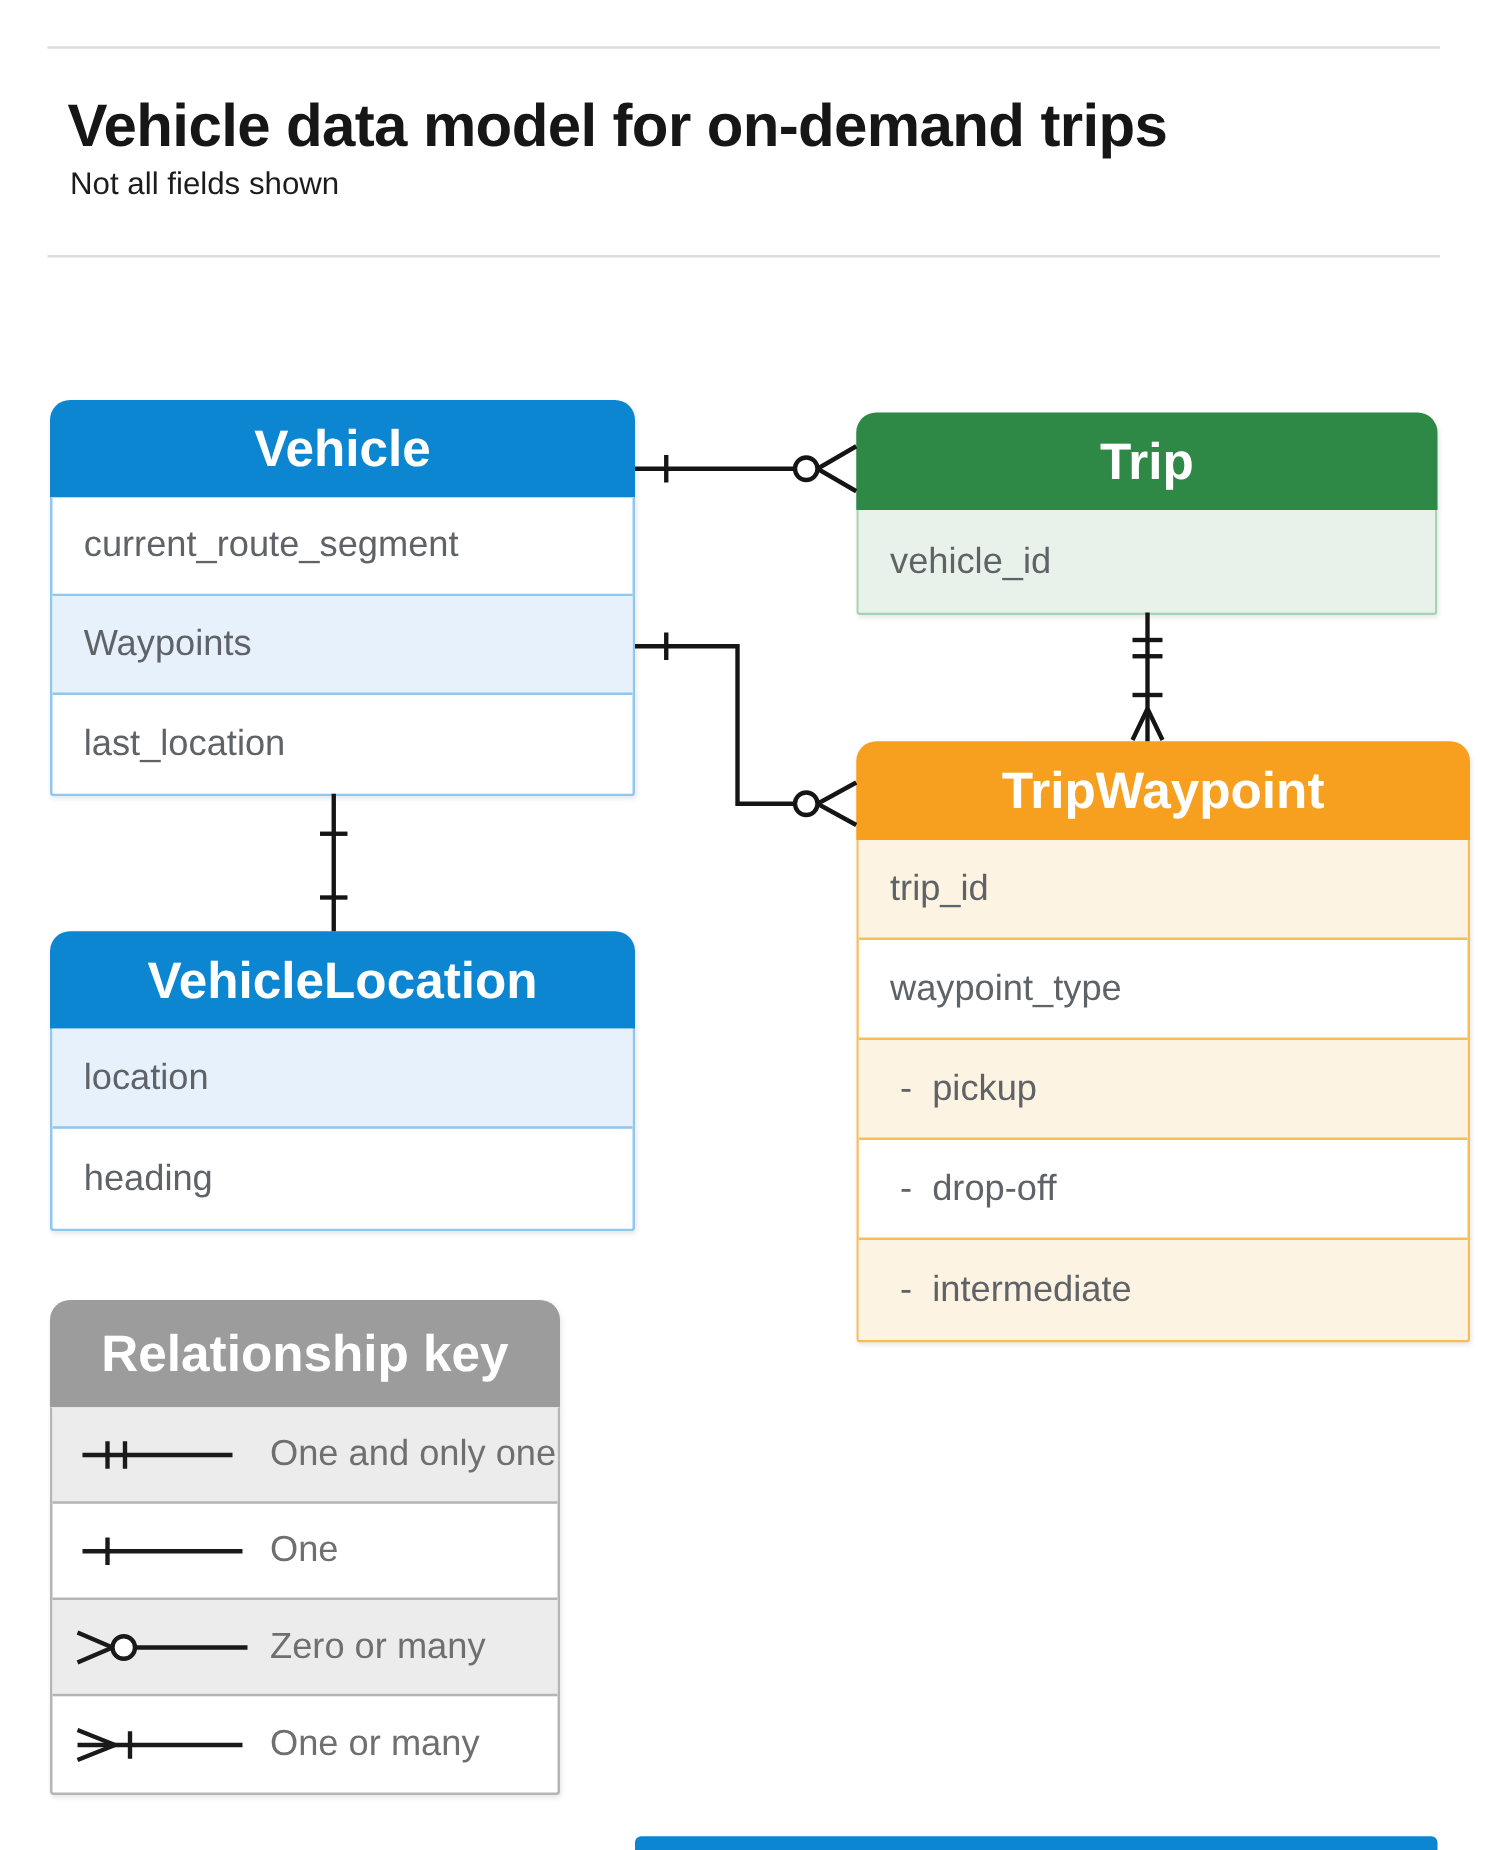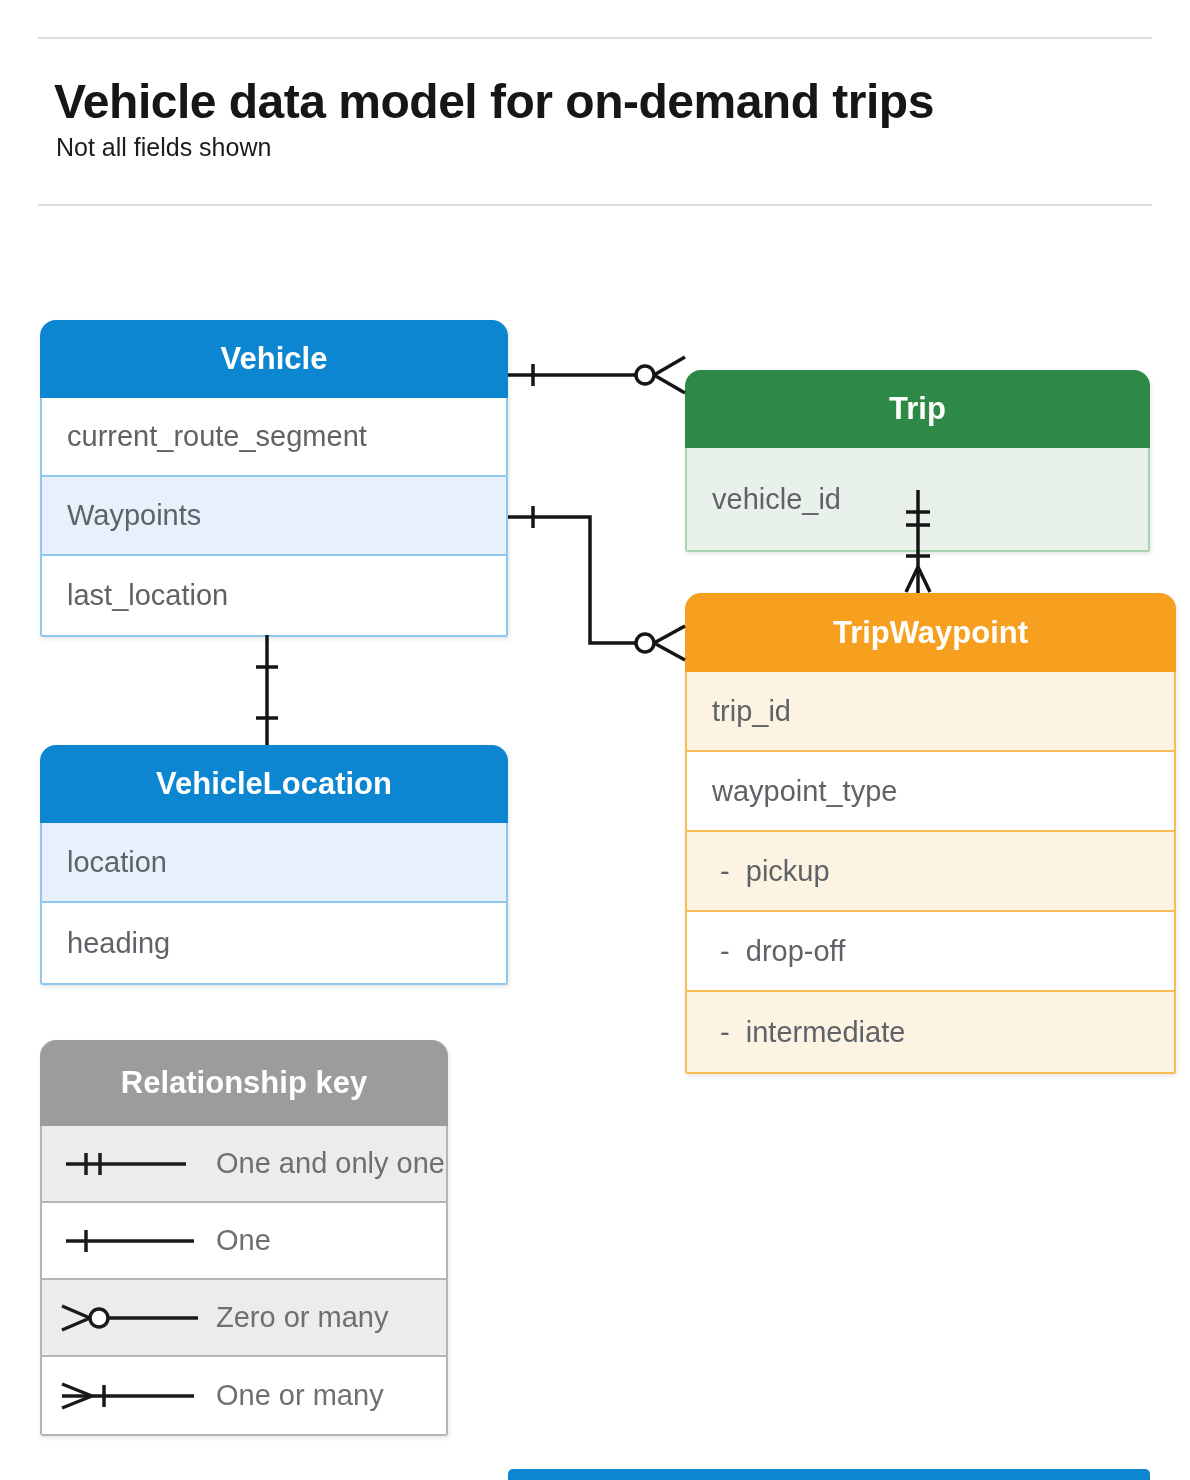--- a/index.html
+++ b/index.html
@@ -12,41 +12,41 @@
   #rule-under-title { top:204px; }
   .title {
     position:absolute; left:54px; top:74px; font-size:48px; font-weight:700;
     color:#161616; letter-spacing:-0.5px; white-space:nowrap;
   }
   .subtitle { position:absolute; left:56px; top:133px; font-size:25px; color:#1c1c1c; }
 
   .entity { position:absolute; filter:drop-shadow(1px 2px 2px rgba(0,0,0,0.10)); }
   .entity-header {
     height:78px; border-radius:16px 16px 0 0; display:flex; align-items:center;
-    justify-content:center; color:#ffffff; font-weight:700; font-size:31px;
+    justify-content:center; color:#ffffff; font-weight:700; font-size:41px;
     background:var(--hdr);
   }
   .entity-body { border:2px solid var(--bc); border-top:none; background:#fff; border-radius:0 0 3px 3px; }
   .row {
     height:79px; box-sizing:border-box; display:flex; align-items:center;
     font-size:29px; color:#5f6368; padding-left:25px;
     border-bottom:2px solid var(--bc); white-space:pre;
   }
   .row:last-child { border-bottom:none; }
   .row.tint { background:var(--tint); }
   .row.indent { padding-left:33px; }
 
   .blue   { --hdr:#0c86d0; --tint:#e7f1fc; --bc:#8fc7ef; }
   .green  { --hdr:#2e8947; --tint:#e9f2ea; --bc:#a6d3b1; }
   .orange { --hdr:#f7a01f; --tint:#fdf3e2; --bc:#f8bd55; }
   .gray   { --hdr:#9c9c9c; --tint:#ececec; --bc:#b5b5b5; }
 
   #vehicle          { left:40px;  top:320px; width:468px; }
-  #trip             { left:685px; top:330px; width:465px;margin-top:40px; }
-  #trip .row        { height:102px; }
+  #trip             { left:685px; top:330px; width:465px; }
+  #trip .row        { height:82px; }
   #trip-waypoint    { left:685px; top:593px; width:491px; }
   #trip-waypoint .entity-header { height:79px; }
   #trip-waypoint .row { height:80px; }
   #vehicle-location { left:40px;  top:745px; width:468px; }
   #vehicle-location .row { height:80px; }
 
   #relationship-key { left:40px;  top:1040px; width:408px; }
   #relationship-key .entity-header { height:86px; }
   #relationship-key .row { height:77px; padding-left:16px; color:#6f6f6f; }
   .key-symbol { width:150px; height:44px; flex:0 0 150px; margin-right:8px; }

